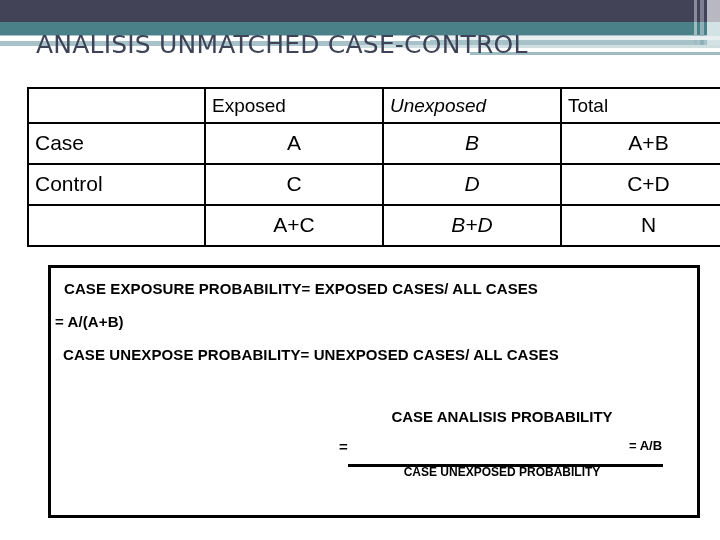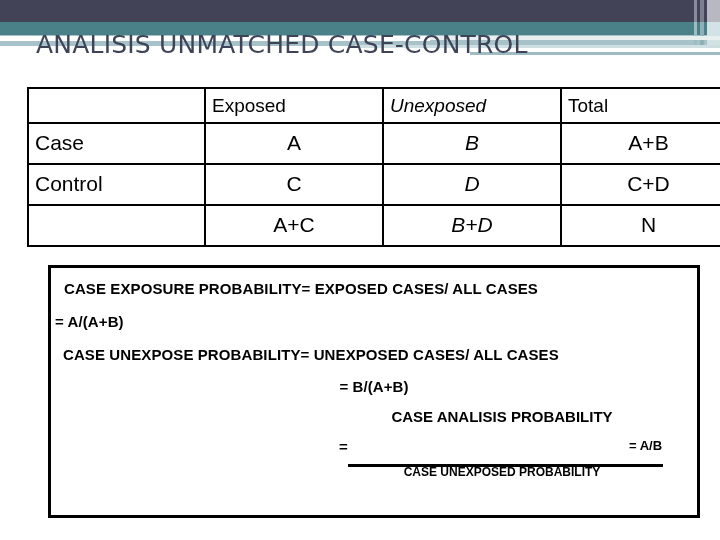--- a/index.html
+++ b/index.html
@@ -260,21 +260,20 @@
 </table>
 
 <div id="formula-box">
 
   <div class="formula-line" id="f-line1">CASE EXPOSURE PROBABILITY= EXPOSED CASES/ ALL CASES</div>
 
   <div class="formula-line" id="f-line2">= A/(A+B)</div>
 
   <div class="formula-line" id="f-line3">CASE UNEXPOSE PROBABILITY= UNEXPOSED CASES/ ALL CASES</div>
 
-  <div class="formula-line" id="f-line4">= B/(A+B)</div>
 
 
   <div id="odds-equals">=</div>
 
   <div id="frac-numerator">CASE ANALISIS PROBABILITY</div>
 
   <div id="frac-bar"></div>
 
   <div id="frac-denominator">CASE UNEXPOSED PROBABILITY</div>
 

